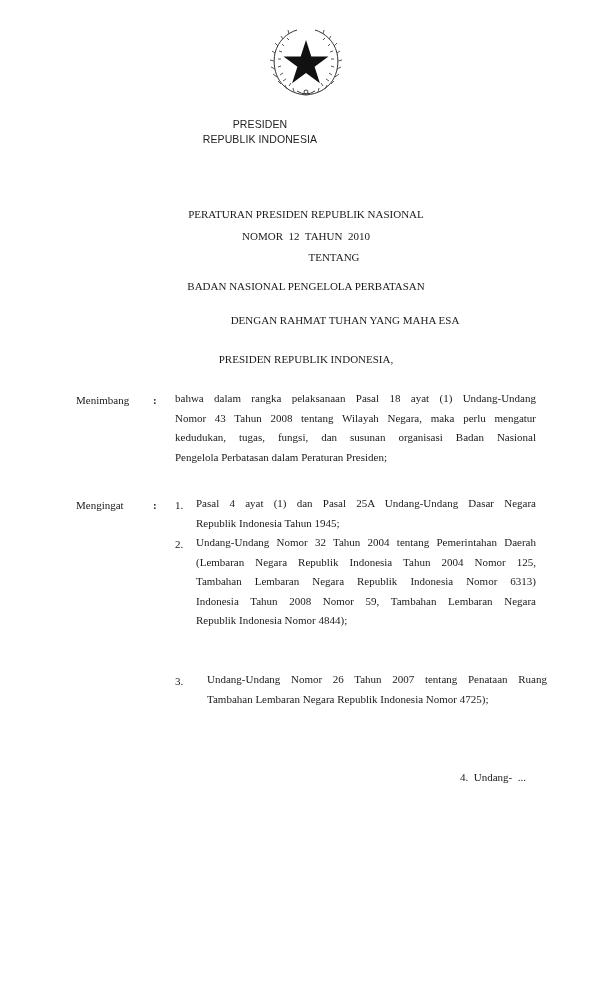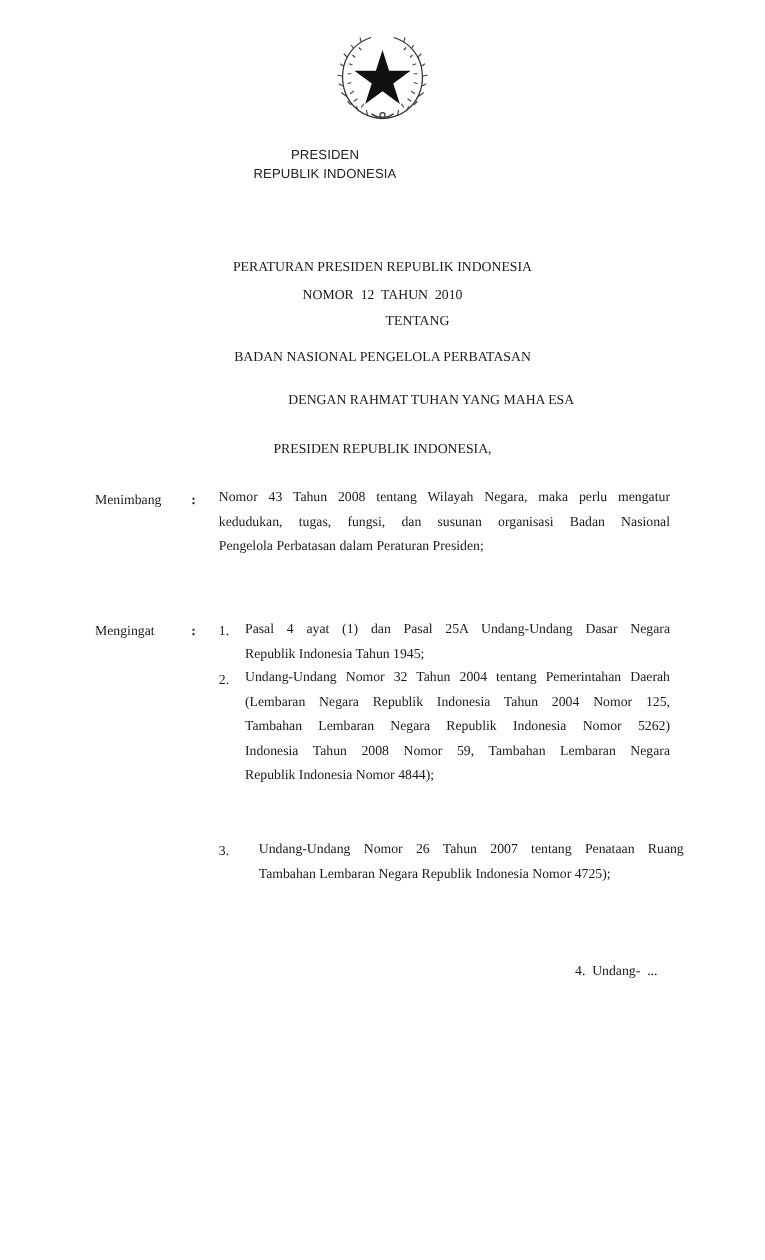--- a/index.html
+++ b/index.html
@@ -93,50 +93,51 @@
       <circle cx="39" cy="65" r="2" stroke="#333"></circle>
     </g>
 
     <polygon fill="#111" points="39,13 44.3,29.5 61.5,29.5 47.6,39.7 52.9,56.2 39,46 25.1,56.2 30.4,39.7 16.5,29.5 33.7,29.5"></polygon>
   </svg>
 </div>
 
 <div class="office l1">PRESIDEN</div>
 <div class="office l2">REPUBLIK INDONESIA</div>
 
-<div class="center-line" style="top:208px;">PERATURAN PRESIDEN REPUBLIK INDONESIA</div>
+<div class="center-line" style="top:208px;">PERATURAN PRESIDEN REPUBLIK NASIONAL</div>
 <div class="center-line" style="top:230px; white-space:pre;">NOMOR  12  TAHUN  2010</div>
 <div class="center-line" style="top:251px;margin-left:28px;">TENTANG</div>
 <div class="center-line" style="top:280px;">BADAN NASIONAL PENGELOLA PERBATASAN</div>
 
 <div class="center-line" style="top:314px;padding-left:39px;">DENGAN RAHMAT TUHAN YANG MAHA ESA</div>
 <div class="center-line" style="top:353px;">PRESIDEN REPUBLIK INDONESIA,</div>
 
 <div class="label" style="top:394px;">Menimbang</div>
 <div class="colon" style="top:394px;">:</div>
 <div class="para" style="left:175px; top:389px; width:361px;">
+  <div class="jl">bahwa dalam rangka pelaksanaan Pasal 18 ayat (1) Undang-Undang</div>
   <div class="jl">Nomor 43 Tahun 2008 tentang Wilayah Negara, maka perlu mengatur</div>
   <div class="jl">kedudukan, tugas, fungsi, dan susunan organisasi Badan Nasional</div>
   <div class="ll">Pengelola Perbatasan dalam Peraturan Presiden;</div>
 </div>
 
 <div class="label" style="top:499px;">Mengingat</div>
 <div class="colon" style="top:499px;">:</div>
 
 <div class="item-num" style="top:499px;">1.</div>
 <div class="para" style="left:196px; top:494px; width:340px;">
   <div class="jl">Pasal 4 ayat (1) dan Pasal 25A Undang-Undang Dasar Negara</div>
   <div class="ll">Republik Indonesia Tahun 1945;</div>
 </div>
 
 <div class="item-num" style="top:538px;">2.</div>
 <div class="para" style="left:196px; top:533px; width:340px;">
   <div class="jl">Undang-Undang Nomor 32 Tahun 2004 tentang Pemerintahan Daerah</div>
   <div class="jl">(Lembaran Negara Republik Indonesia Tahun 2004 Nomor 125,</div>
-  <div class="jl">Tambahan Lembaran Negara Republik Indonesia Nomor 5262)</div>
+  <div class="jl">Tambahan Lembaran Negara Republik Indonesia Nomor 6313)</div>
   <div class="jl">Indonesia Tahun 2008 Nomor 59, Tambahan Lembaran Negara</div>
   <div class="ll">Republik Indonesia Nomor 4844);</div>
 </div>
 
 <div class="item-num" style="top:675px;">3.</div>
 <div class="para" style="left:196px; top:670px; width:340px;margin-left:11px;">
   <div class="jl">Undang-Undang Nomor 26 Tahun 2007 tentang Penataan Ruang</div>
   <div class="ll">Tambahan Lembaran Negara Republik Indonesia Nomor 4725);</div>
 </div>
 

